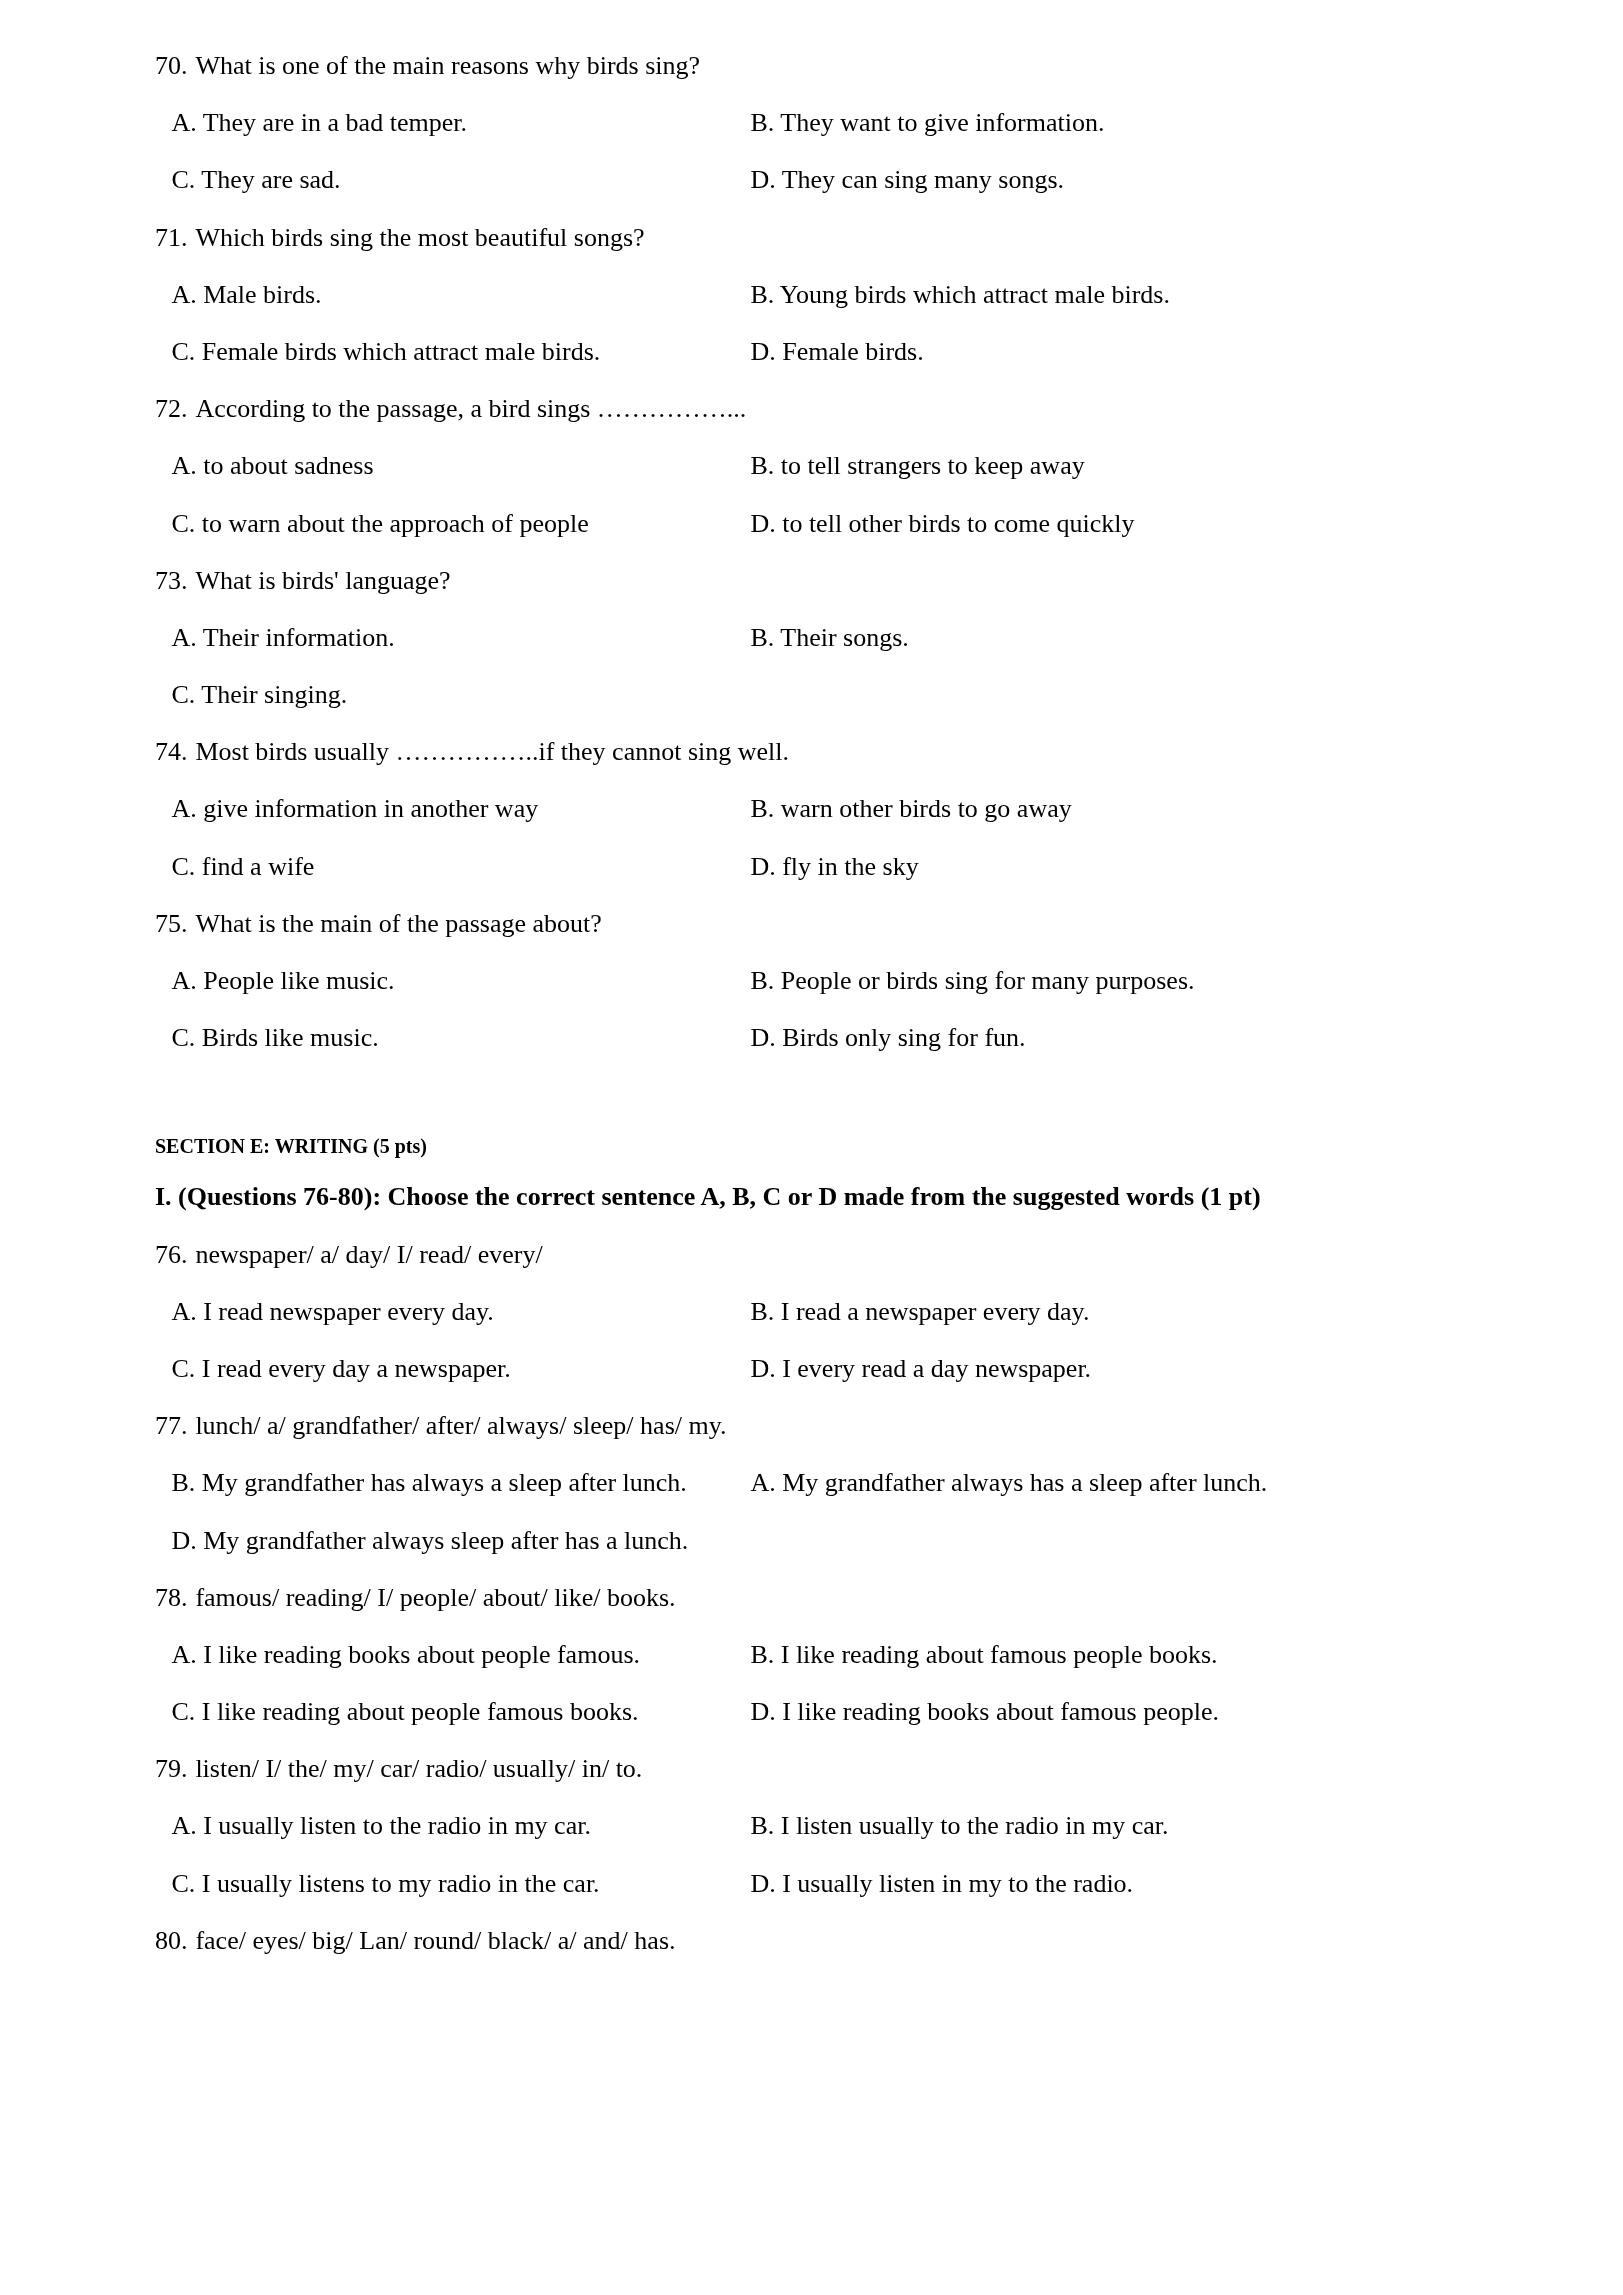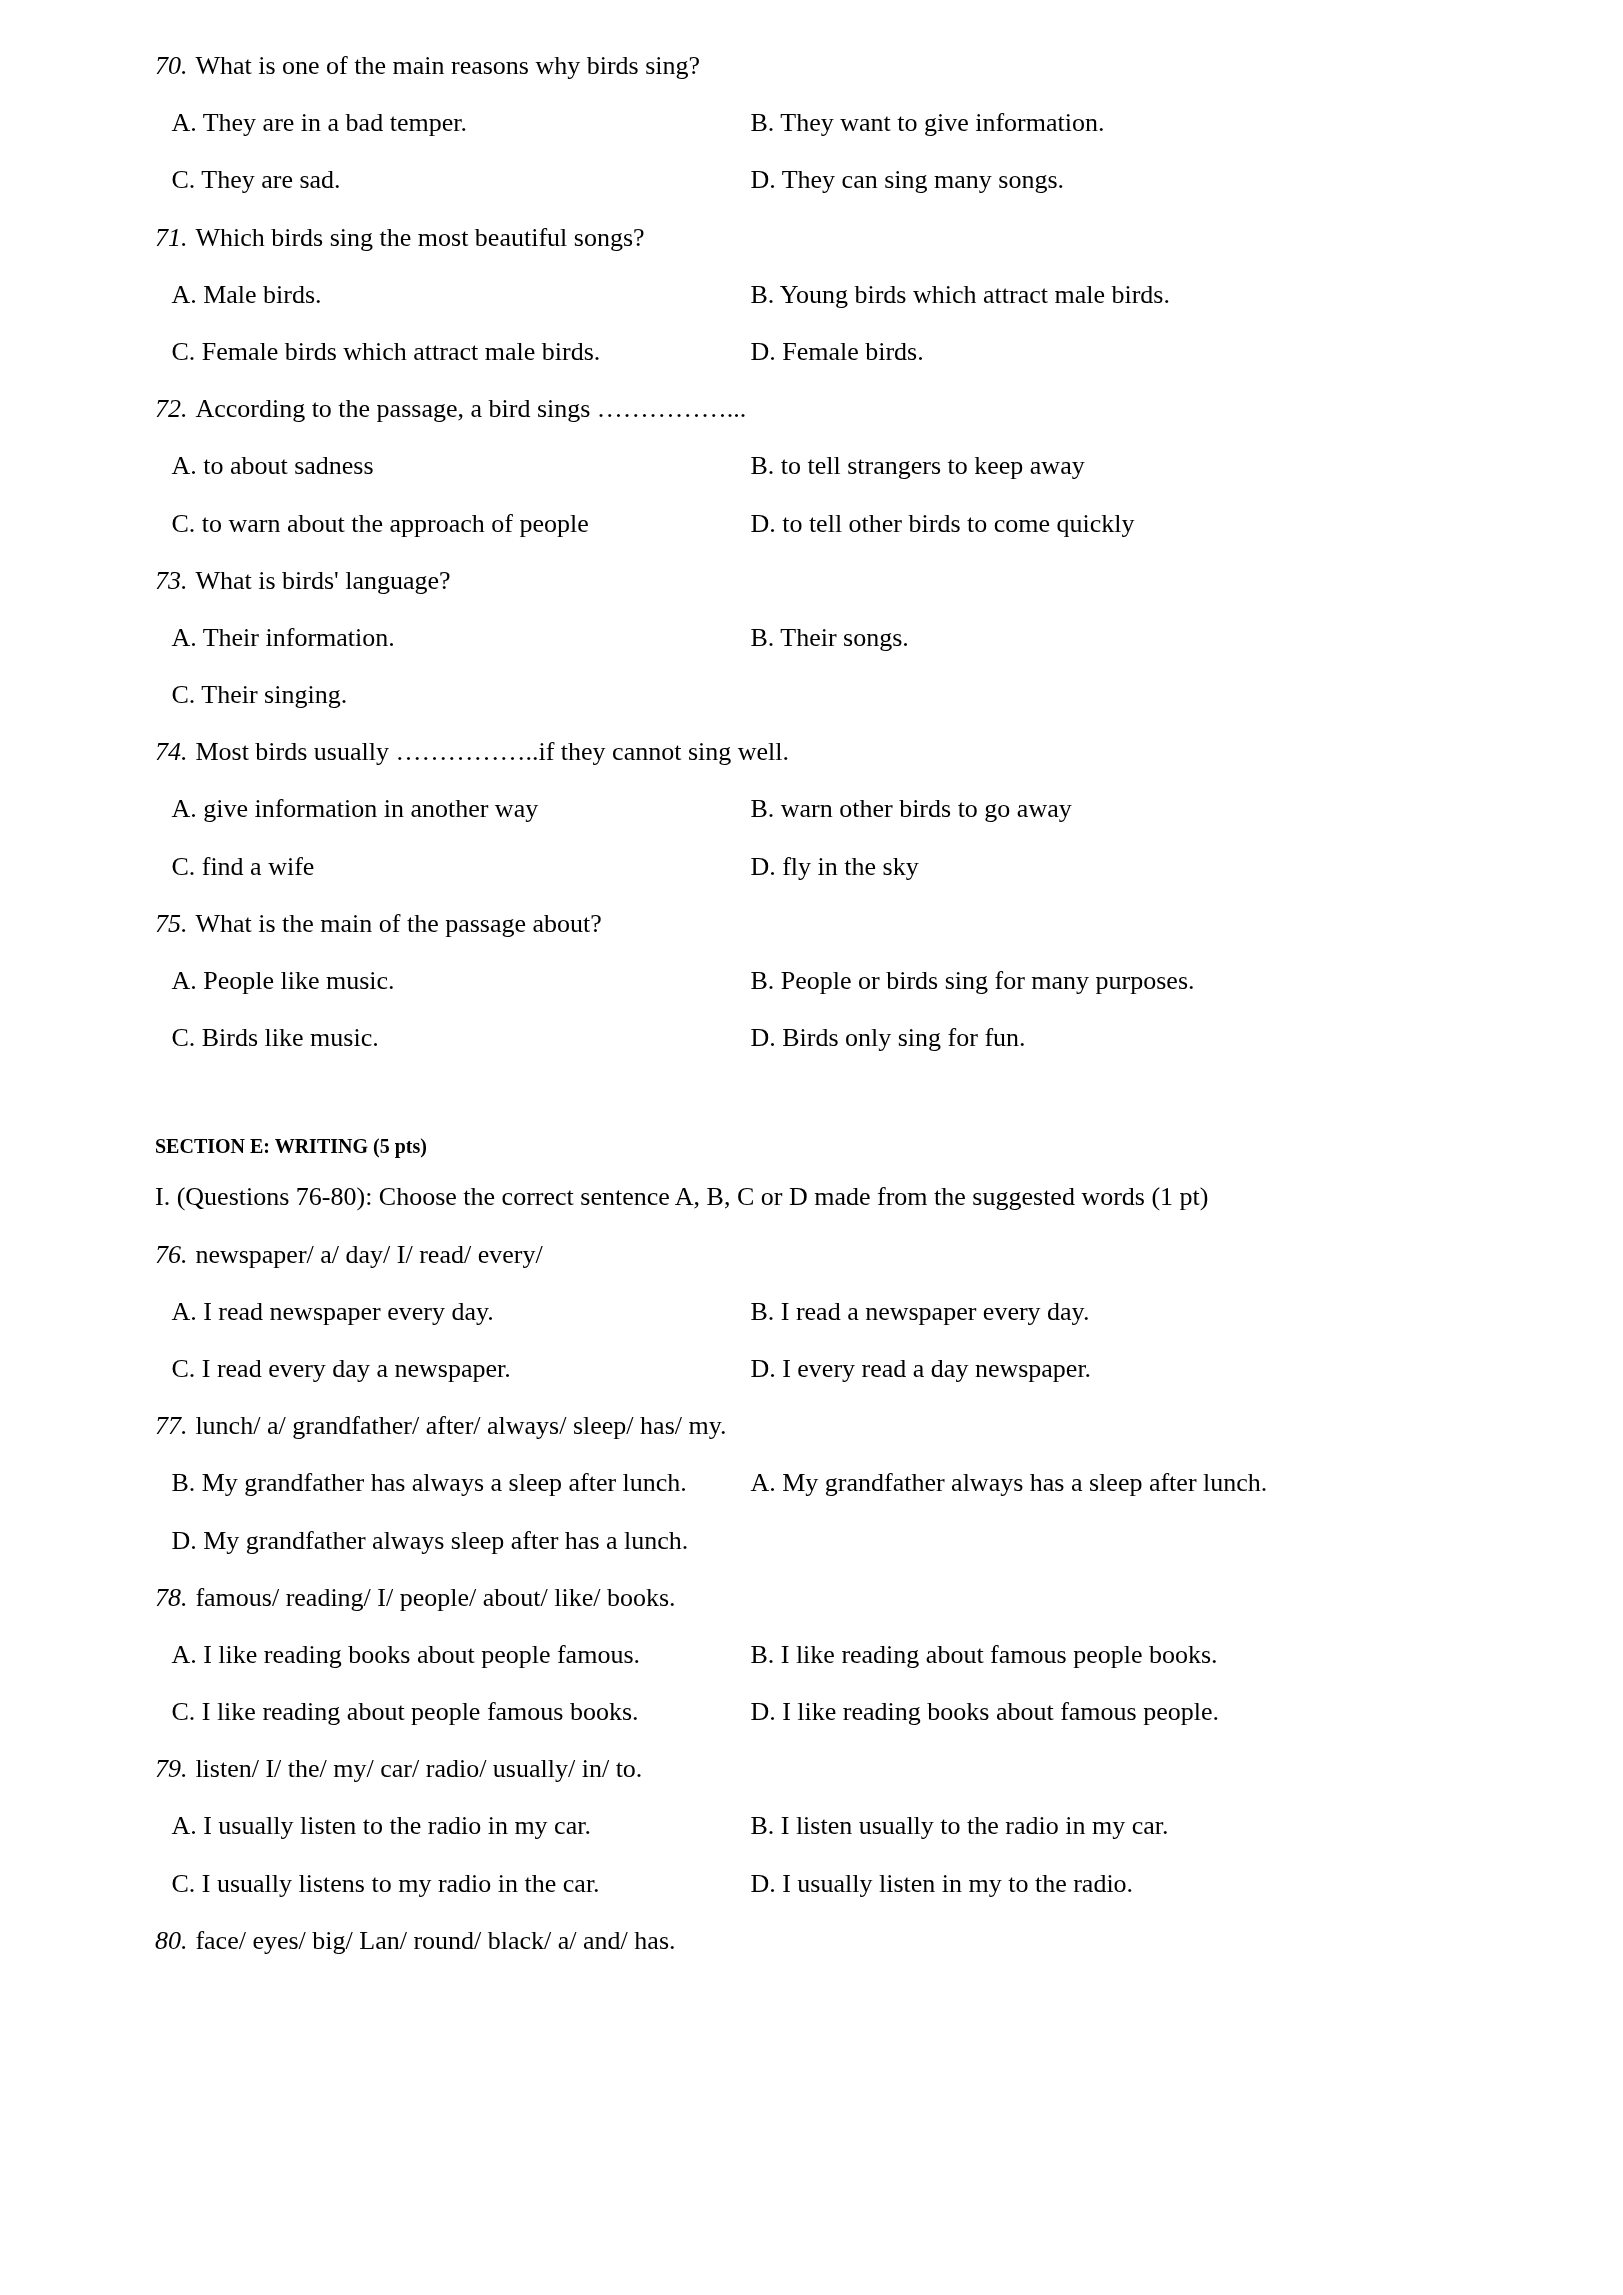--- a/index.html
+++ b/index.html
@@ -13,38 +13,38 @@
     line-height: 2.2;
   }
   .page {
     width: 1623px;
     min-height: 2295px;
     padding: 37px 121px 79px 155px;
     background: #ffffff;
   }
   .question { }
   .q-line { }
-  .q-number { margin-right: 7.9px; font-style: italic; }
+  .q-number { margin-right: 7.9px; }
   .opts {
     margin-left: 16.4px;
     display: grid;
     grid-template-columns: 576px 1fr;
     column-gap: 3px;
     align-items: start;
   }
   .opt { }
   .opt.left { text-align: justify; }
   .section-heading {
     font-size: 20px;
     font-weight: bold;
     margin-top: 58px;
     line-height: 2.2;
   }
   .instruction {
-    font-weight: normal;
+    font-weight: bold;
     line-height: 2.2;
   }
 </style>
 </head>
 <body>
 
 <div class="page">
 
   <div id="reading-questions">
   <div class="question">

